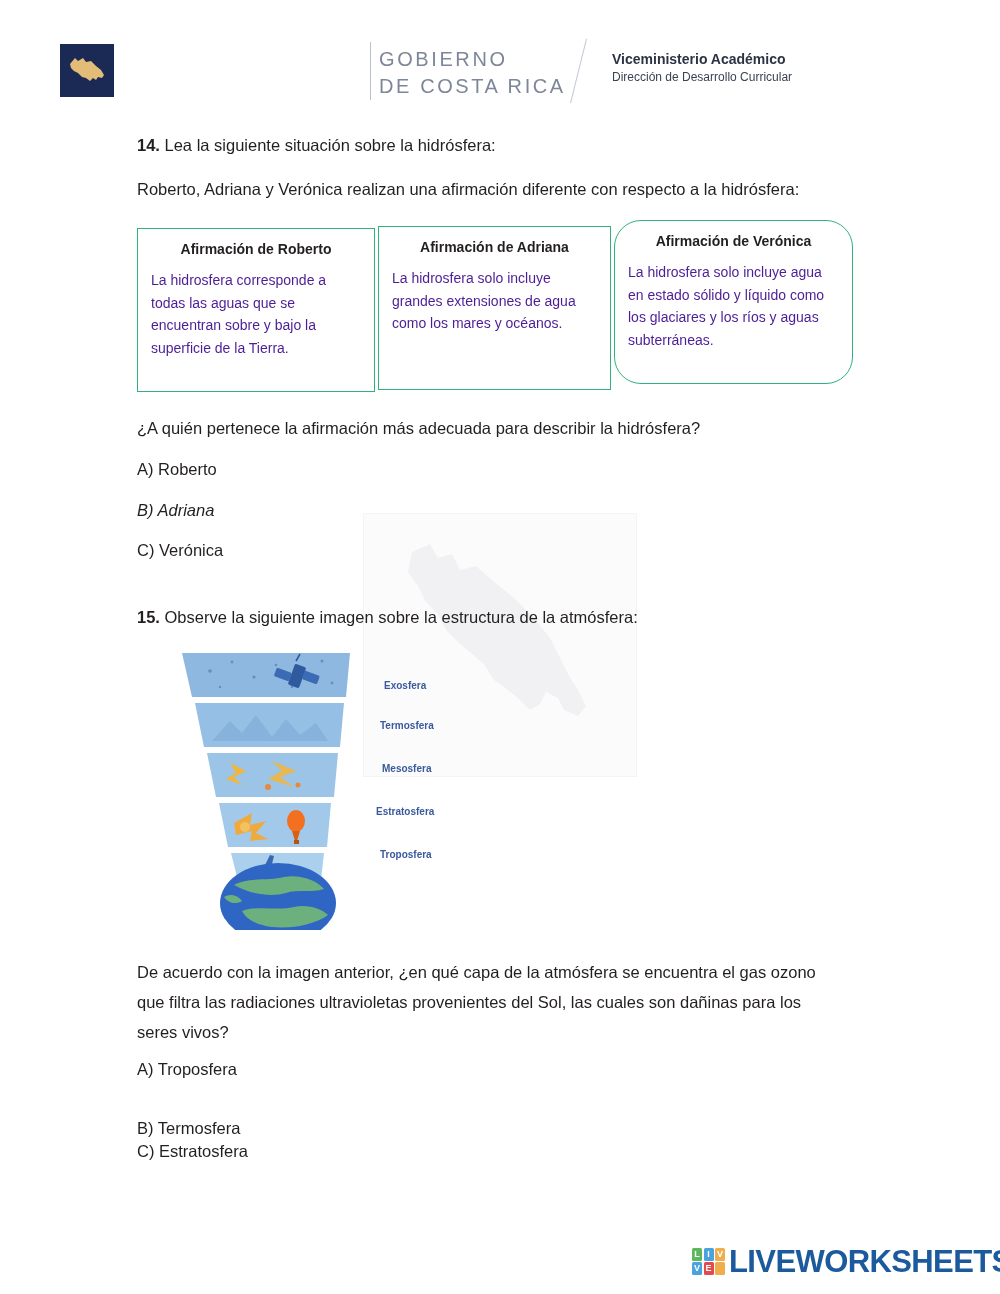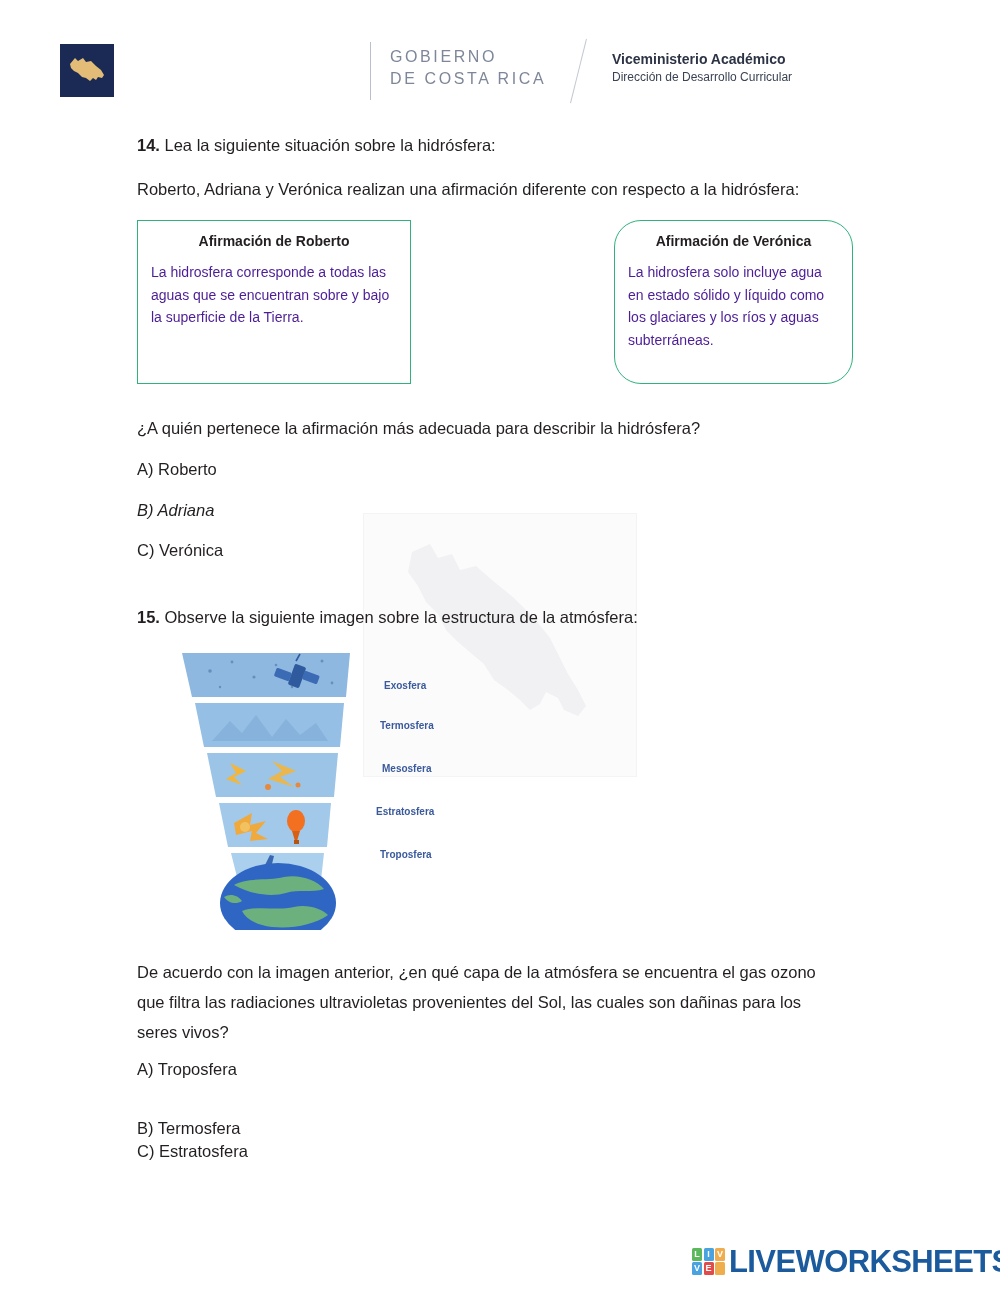--- a/index.html
+++ b/index.html
@@ -49,23 +49,23 @@
     white-space: nowrap;
   }
   .divider-v {
     position: absolute;
     left: 370px; top: 42px;
     width: 1px; height: 58px;
     background: #b9bfcc;
   }
   .gobierno {
     position: absolute;
-    left: 390px; top: 46px;
+    left: 379px; top: 46px;
     color: #7e8799;
-    font-size: 16px;
+    font-size: 20px;
     letter-spacing: 2.6px;
     line-height: 1.35;
     white-space: nowrap;
   }
   .divider-slash {
     position: absolute;
     left: 578px; top: 38px;
     width: 1px; height: 66px;
     background: #c3c8d3;
     transform: rotate(14deg);
@@ -119,21 +119,21 @@
     width: 716px;
     height: 168px;
   }
   .abox {
     position: absolute;
     border: 1.4px solid #2fb27c;
     background: #ffffff;
     box-sizing: border-box;
     padding: 12px 13px 10px 13px;
   }
-  .abox.b1 { left: 0px;   top: 0px;  width: 274px; height: 164px; }
+  .abox.b1 { left: 0px;   top: 8px;  width: 238px; height: 164px; }
   .abox.b2 { left: 241px; top: 6px;  width: 233px; height: 164px; }
   .abox.b3 { left: 477px; top: 0px;  width: 239px; height: 164px; }
   .abox-title {
     font-size: 14px;
     font-weight: bold;
     text-align: center;
     color: #231f20;
     margin-bottom: 12px;
   }
   .abox-body {
@@ -225,20 +225,24 @@
     <div class="q-line" style="left:137px; top:133px;">
       <span class="q-num">14.</span><span> Lea la siguiente situación sobre la hidrósfera:</span>
     </div>
 
     <div class="q-line" style="left:137px; top:177px; width:720px;">Roberto, Adriana y Verónica realizan una afirmación diferente con respecto a la hidrósfera:</div>
 
     <div class="boxes">
       <div class="abox b1" style="border-color: rgb(47, 178, 124);">
         <div class="abox-title">Afirmación de Roberto</div>
         <div class="abox-body">La hidrosfera corresponde a todas las aguas que se encuentran sobre y bajo la superficie de la Tierra.</div>
+      </div>
+      <div class="abox b2" style="border-color: rgb(47, 178, 124);">
+        <div class="abox-title">Afirmación de Adriana</div>
+        <div class="abox-body">La hidrosfera solo incluye grandes extensiones de agua como los mares y océanos.</div>
       </div>
       <div class="abox b3" style="border-color: rgb(47, 178, 124); border-radius: 27px;">
         <div class="abox-title">Afirmación de Verónica</div>
         <div class="abox-body">La hidrosfera solo incluye agua en estado sólido y líquido como los glaciares y los ríos y aguas subterráneas.</div>
       </div>
     </div>
 
     <div class="q-line" style="left:137px; top:416px; width:760px;">¿A quién pertenece la afirmación más adecuada para describir la hidrósfera?</div>
 
     <div class="q-line" style="left:137px; top:457px;">A) Roberto</div>

